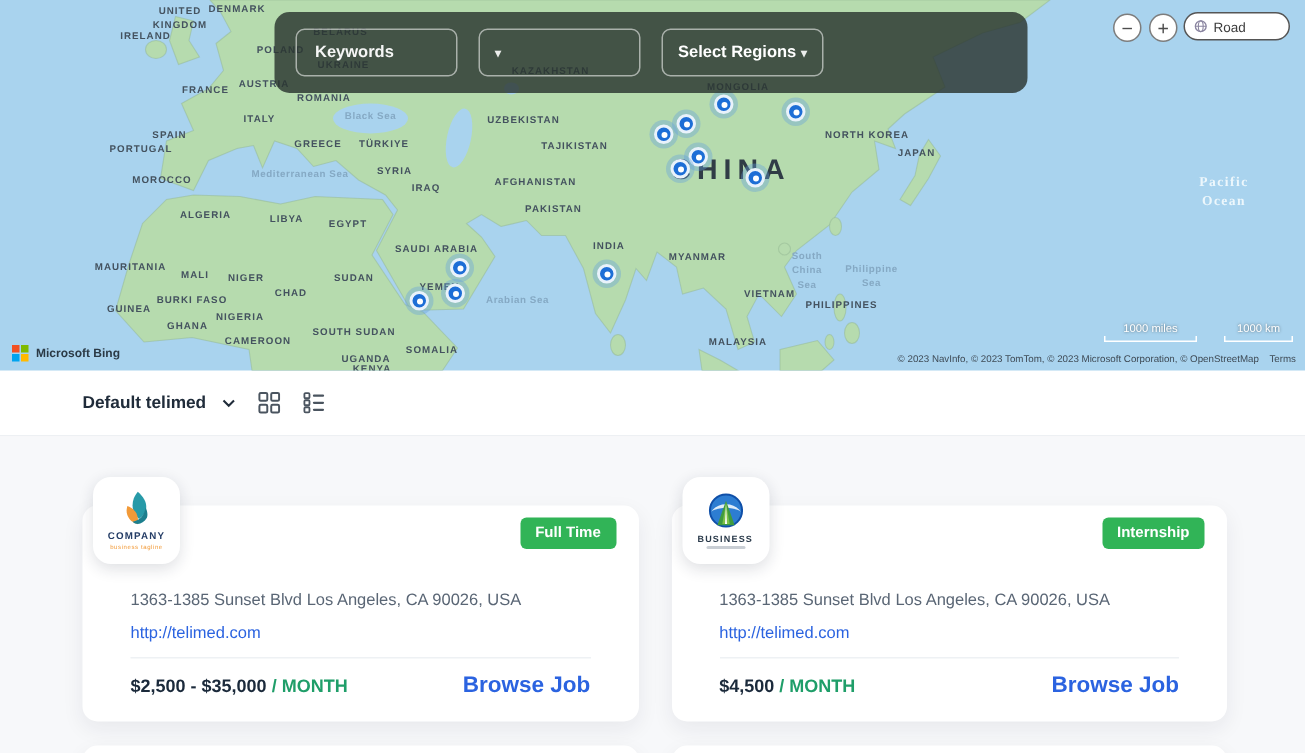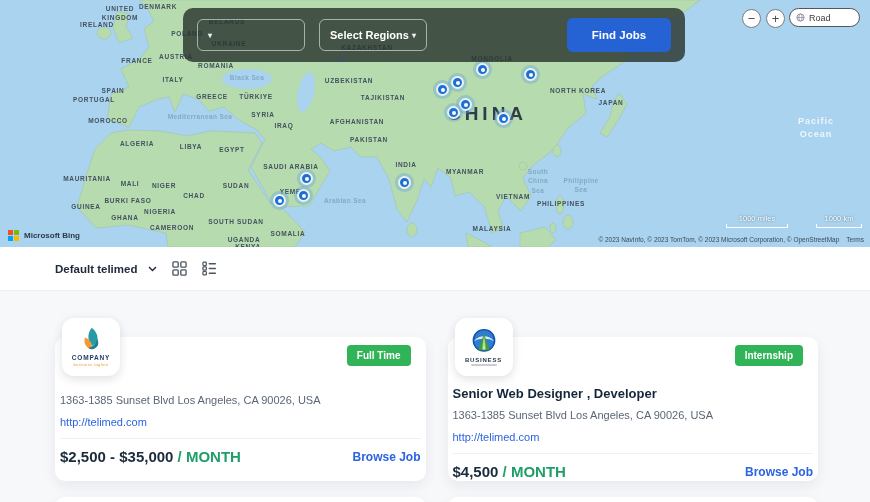--- a/index.html
+++ b/index.html
@@ -50,61 +50,61 @@
               border:1.5px solid #555;border-radius:10px;display:flex;align-items:center;gap:4px;
               padding:0 6px;cursor:pointer;z-index:6}
   .style-pill span.txt{font-size:9px;color:#3c3c3c}
 
   .bing-logo{position:absolute;left:8px;bottom:6px;display:flex;align-items:center;gap:5px;z-index:6}
   .ms-squares{width:11px;height:11px;display:grid;grid-template-columns:5px 5px;grid-template-rows:5px 5px;gap:1px}
   .ms-squares i:nth-child(1){background:#f25022}.ms-squares i:nth-child(2){background:#7fba00}
   .ms-squares i:nth-child(3){background:#00a4ef}.ms-squares i:nth-child(4){background:#ffb900}
   .bing-text{font-size:8px;font-weight:bold;color:#2b3a46}
 
-  .scales{position:absolute;right:8px;bottom:19px;display:flex;gap:28px;align-items:center;z-index:6}
+  .scales{position:absolute;right:8px;bottom:19px;display:flex;gap:18px;align-items:center;z-index:6}
   .scale-item{text-align:center}
   .scale-label{font-size:7.5px;color:#fff;text-shadow:0 0 2px rgba(0,0,0,.55);margin-bottom:1px}
   .scale-line{height:4px;border-left:1.5px solid #fff;border-right:1.5px solid #fff;border-bottom:1.5px solid #fff}
   .scale-miles .scale-line{width:62px}.scale-km .scale-line{width:46px}
   .attribution{position:absolute;right:6px;bottom:4px;font-size:6.5px;color:#3f4b56;z-index:6;display:flex;gap:7px}
   .attribution a{color:#3f4b56;text-decoration:none}
 
   
   .results-bar{height:44px;display:flex;align-items:center;justify-content:space-between;
                padding:0 52px 0 55px;background:#fff;border-bottom:1px solid #edf0f3}
   .results-summary{font-size:11px;font-weight:bold;color:#1d2a36}
   .sort-controls{display:flex;align-items:center;gap:15px}
   .sort-dropdown{display:flex;align-items:center;gap:11px;font-size:11.5px;font-weight:bold;color:#202c3a;cursor:pointer}
   .view-icon{cursor:pointer;display:inline-flex}
   .view-icon svg{display:block}
 
   
   .cards-section{background:#f7f8fa;height:211px;padding:46px 52px 0 55px;overflow:hidden}
   .cards-grid{display:grid;grid-template-columns:1fr 1fr;column-gap:22px;row-gap:16px}
   .job-card{position:relative;background:#fff;border-radius:10px;height:144px;
-            box-shadow:0 5px 14px rgba(25,35,55,.07);padding:0 5px}
+            box-shadow:0 5px 14px rgba(25,35,55,.07);padding:0 32px}
   .job-card.sliver{height:40px}
   .logo-box{position:absolute;top:-19px;left:7px;width:58px;height:58px;background:#fff;border-radius:12px;
             box-shadow:0 3px 10px rgba(25,35,55,.14);display:flex;flex-direction:column;align-items:center;
             justify-content:center;gap:1px}
   .logo-name{font-size:6.5px;font-weight:bold;color:#253d66;letter-spacing:.8px}
   .logo-tagline{font-size:4px;color:#f29a38;letter-spacing:.4px}
   .logo-name.biz{color:#2a3a4a;font-size:6px}
   .tagline-bar{width:26px;height:2px;background:#c9ced4;border-radius:1px}
   .badge{position:absolute;top:8px;right:15px;background:var(--badge_green);color:#fff;font-size:10px;
          font-weight:bold;padding:5px 10px;border-radius:4px}
   .card-body{padding-top:49px}
   .job-title{font-size:13px;font-weight:bold;color:#15263b}
   .job-address{font-size:11px;color:#5a6675;margin-top:8px}
   .job-url{font-size:11px;color:var(--link_blue);margin-top:10px;display:inline-block;text-decoration:none}
   .card-footer{border-top:1px solid #eef1f4;margin-top:8px;padding-top:9px;display:flex;
                justify-content:space-between;align-items:center}
-  .salary{font-size:15px;font-weight:bold;color:#1b2a3b}
+  .salary{font-size:12px;font-weight:bold;color:#1b2a3b}
   .salary .period{color:var(--period_green)}
-  .browse-link{font-size:12px;font-weight:bold;color:var(--link_blue);text-decoration:none}
+  .browse-link{font-size:15px;font-weight:bold;color:var(--link_blue);text-decoration:none}
 </style>
 </head>
 <body>
 
 <div class="map-section">
   <svg class="map-svg" width="870" height="247" viewBox="0 0 870 247">
     <g fill="#b6dbae" stroke="#94b894" stroke-width="0.7" stroke-opacity="0.5">
 
       <path d="M140,0 L700,0 L680,15 L655,22 L622,38 L630,58 L603,76 L592,86 L597,99 L583,94 L586,113
                L568,128 L553,150 L531,167 L523,178 L531,196 L521,211 L506,196 L498,211 L503,228 L492,233
@@ -192,46 +192,46 @@
       <div class="map-label" style="left: 561px; top: 204px;">PHILIPPINES</div>
       <div class="map-label" style="left: 492px; top: 229px;">MALAYSIA</div>
       <div class="map-label water" style="left: 247px; top: 78px;">Black Sea</div>
       <div class="map-label water" style="left: 200px; top: 117px;">Mediterranean Sea</div>
       <div class="map-label water" style="left: 345px; top: 201px;">Arabian Sea</div>
       <div class="map-label water" style="left: 538px; top: 181px;">South
 China
 Sea</div>
       <div class="map-label water" style="left: 581px; top: 185px;">Philippine
 Sea</div>
-      <div class="map-label ocean" style="left: 816px; top: 128px;">Pacific
+      <div class="map-label ocean" style="left: 816px; top: 128px; font-family: Liberation Serif, serif;">Pacific
 Ocean</div>
     </div>
   <div class="map-markers">
       <div class="map-marker" style="left: 484px; top: 71px;"></div>
       <div class="map-marker" style="left: 532px; top: 76px;"></div>
       <div class="map-marker" style="left: 459px; top: 84px;"></div>
       <div class="map-marker" style="left: 444px; top: 91px;"></div>
       <div class="map-marker" style="left: 467px; top: 106px;"></div>
       <div class="map-marker" style="left: 455px; top: 114px;"></div>
       <div class="map-marker" style="left: 505px; top: 120px;"></div>
       <div class="map-marker" style="left: 406px; top: 184px;"></div>
       <div class="map-marker" style="left: 308px; top: 180px;"></div>
       <div class="map-marker" style="left: 305px; top: 197px;"></div>
       <div class="map-marker" style="left: 281px; top: 202px;"></div>
     </div>
 
   <div class="search-panel">
+    <input class="panel-field keywords-input" type="text" placeholder="Keywords" style="">
     <div class="panel-field select-box">
       <span class="caret">▾</span>
     </div>
     <div class="panel-field select-box">
       <span>Select Regions</span>
       <span class="caret">▾</span>
     </div>
-    <button class="find-jobs-btn">Find Jobs</button>
   </div>
 
   <button class="zoom-btn zoom-out">−</button>
   <button class="zoom-btn zoom-in">+</button>
   <div class="style-pill">
     <svg width="9" height="9" viewBox="0 0 10 10">
       <circle cx="5" cy="5" r="4" fill="none" stroke="#8a85a0" stroke-width="1"></circle>
       <ellipse cx="5" cy="5" rx="1.8" ry="4" fill="none" stroke="#8a85a0" stroke-width="0.8"></ellipse>
       <line x1="1" y1="5" x2="9" y2="5" stroke="#8a85a0" stroke-width="0.8"></line>
     </svg>
@@ -334,21 +334,20 @@
           <path d="M5,16 C10,8 24,8 29,16 C24,12 10,12 5,16 Z" fill="#ffffff" opacity="0.85"></path>
           <path d="M17,7 L24,27 L10,27 Z" fill="#3f9b3f"></path>
           <path d="M17,9 L20,26 L14,26 Z" fill="#7ec14a"></path>
           <path d="M17,9 L17.8,26 L16.2,26 Z" fill="#ffffff"></path>
         </svg>
         <span class="logo-name biz">BUSINESS</span>
         <span class="tagline-bar"></span>
       </div>
       <span class="badge">Internship</span>
       <div class="card-body">
-        <div class="job-title">Senior Web Designer , Developer</div>
         <div class="job-address">1363-1385 Sunset Blvd Los Angeles, CA 90026, USA</div>
         <a class="job-url" href="#">http://telimed.com</a>
         <div class="card-footer">
           <span class="salary">
             <span>$4,500</span>
             <span class="period">/ MONTH</span>
           </span>
           <a class="browse-link" href="#">Browse Job</a>
         </div>
       </div>

